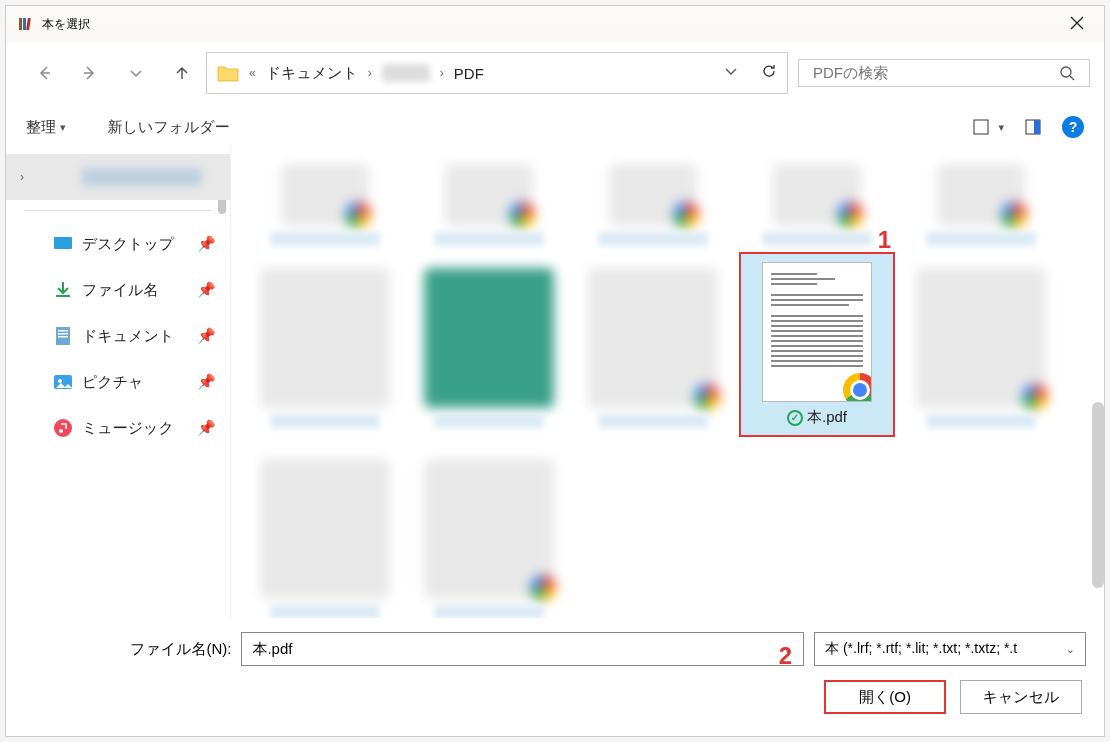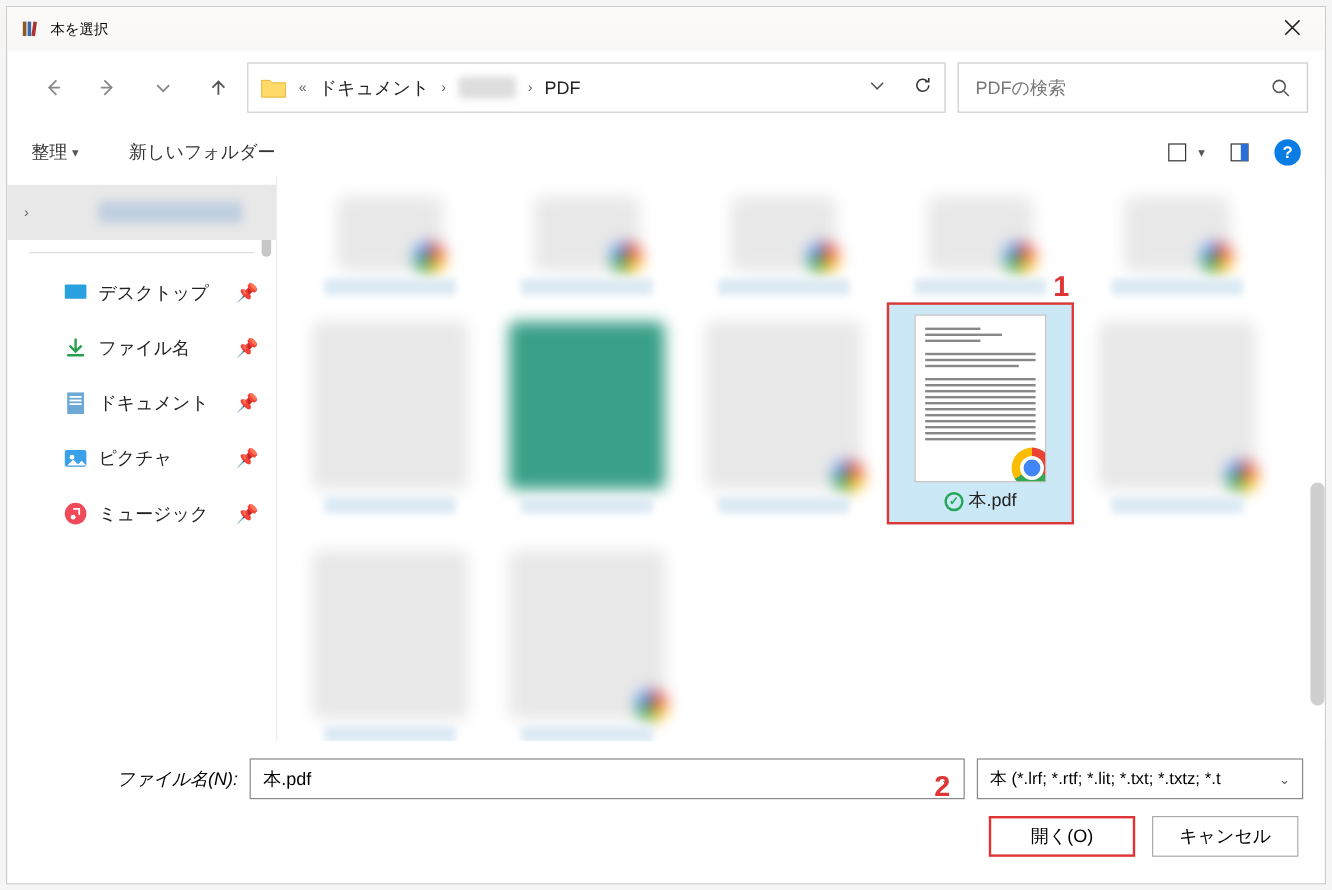--- a/index.html
+++ b/index.html
@@ -18,21 +18,21 @@
     .nav-btns { display: flex; align-items: center; gap: 26px; padding: 0 4px 0 14px; color: #888; }
     .nav-btn { width: 20px; height: 20px; display: flex; align-items: center; justify-content: center; cursor: pointer; }
     .nav-btn svg { width: 16px; height: 16px; }
     .addressbar { flex: 1; border: 1px solid #ccc; height: 42px; display: flex; align-items: center; gap: 10px; padding: 0 10px; }
     .folder-icon { width: 22px; height: 18px; }
     .bc-sep { color: #666; font-size: 12px; }
     .bc-seg { font-size: 15px; color: #222; }
     .bc-blur { width: 48px; height: 18px; background: #ddd; border-radius: 3px; filter: blur(3px); }
     .addr-right { margin-left: auto; display: flex; gap: 22px; align-items: center; color: #555; }
     .addr-right svg { width: 16px; height: 16px; }
-    .searchbox { width: 292px; border: 1px solid #ccc; height: 42px; display: flex; align-items: center; justify-content: space-between; padding: 0 14px; color: #777; font-size: 15px; }
+    .searchbox { width: 292px; border: 1px solid #ccc; height: 28px; display: flex; align-items: center; justify-content: space-between; padding: 0 14px; color: #777; font-size: 15px; }
 
     
     .toolbar { display: flex; align-items: center; padding: 8px 20px; justify-content: space-between; }
     .tool-left { display: flex; align-items: center; gap: 42px; }
     .tool-item { font-size: 15px; color: #333; display: flex; align-items: center; gap: 4px; cursor: pointer; }
     .tool-right { display: flex; align-items: center; gap: 20px; }
     .tool-iconbox { display: flex; align-items: center; gap: 8px; }
     .help-icon { width: 22px; height: 22px; border-radius: 50%; background: #0a7de4; color: #fff; display: flex; align-items: center; justify-content: center; font-size: 14px; font-weight: bold; }
 
     
@@ -69,21 +69,21 @@
     .check-ic { width: 16px; height: 16px; border-radius: 50%; border: 2px solid #22a555; display: flex; align-items: center; justify-content: center; color: #22a555; font-size: 10px; font-weight: bold; }
 
     .annotation { position: absolute; font-size: 24px; font-weight: bold; color: #e03535; }
     .ann-1 { right: 352px; top: -4px; }
 
     .main-scroll-track { position: absolute; right: 0; top: 256px; width: 12px; height: 186px; background: #cfcfcf; border-radius: 6px; }
 
     
     .bottom { padding: 14px 18px 22px; display: flex; flex-direction: column; gap: 14px; position: relative; }
     .row-file { display: flex; align-items: center; gap: 10px; }
-    .row-file .lbl { font-size: 15px; margin-left: 73px; font-style: italic; }
+    .row-file .lbl { font-size: 15px; margin-left: 106px; }
     .fileinput { flex: 1; border: 1px solid #888; height: 34px; padding: 0 10px; font-size: 15px; display: flex; align-items: center; justify-content: space-between; }
     .filterbox { width: 272px; border: 1px solid #888; height: 34px; padding: 0 10px; font-size: 14px; display: flex; align-items: center; justify-content: space-between; white-space: nowrap; overflow: hidden; }
     .row-btns { display: flex; justify-content: flex-end; gap: 14px; padding-right: 4px; }
     .btn { border: 1px solid #aaa; height: 34px; width: 122px; display: flex; align-items: center; justify-content: center; font-size: 15px; background: #fff; cursor: pointer; }
     .btn.primary { border: 2px solid #e03535; }
 
     .chev { font-size: 11px; color: #555; }
   </style>
 </head>
 <body>

